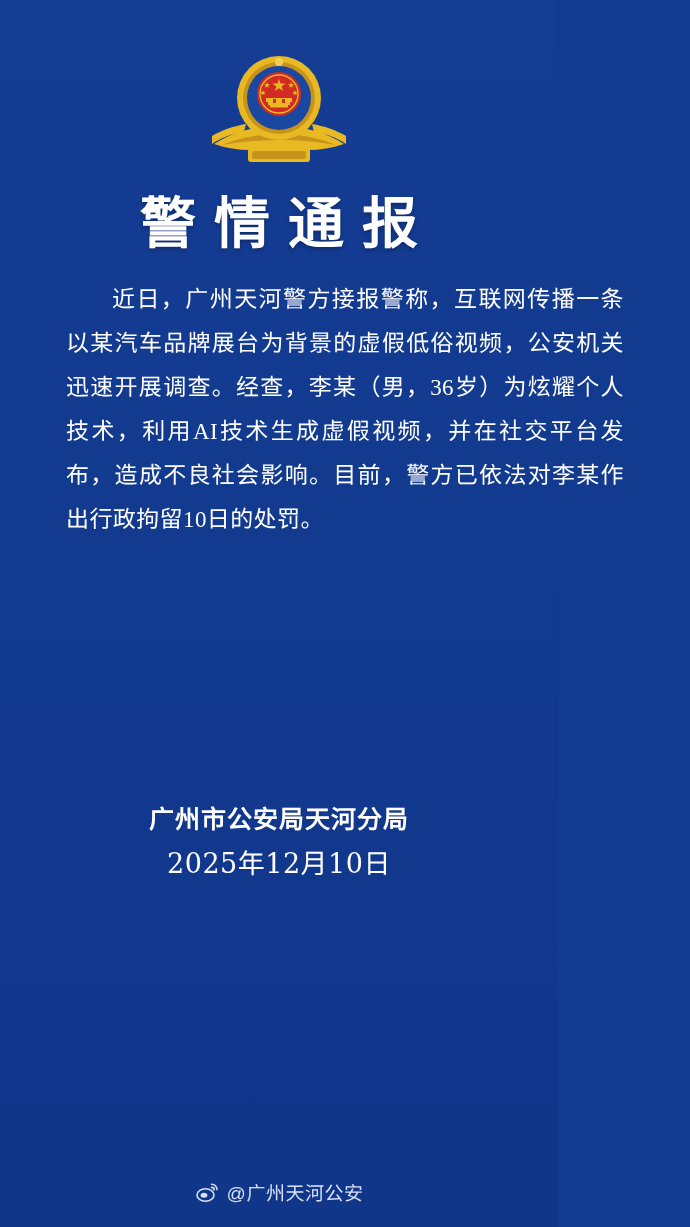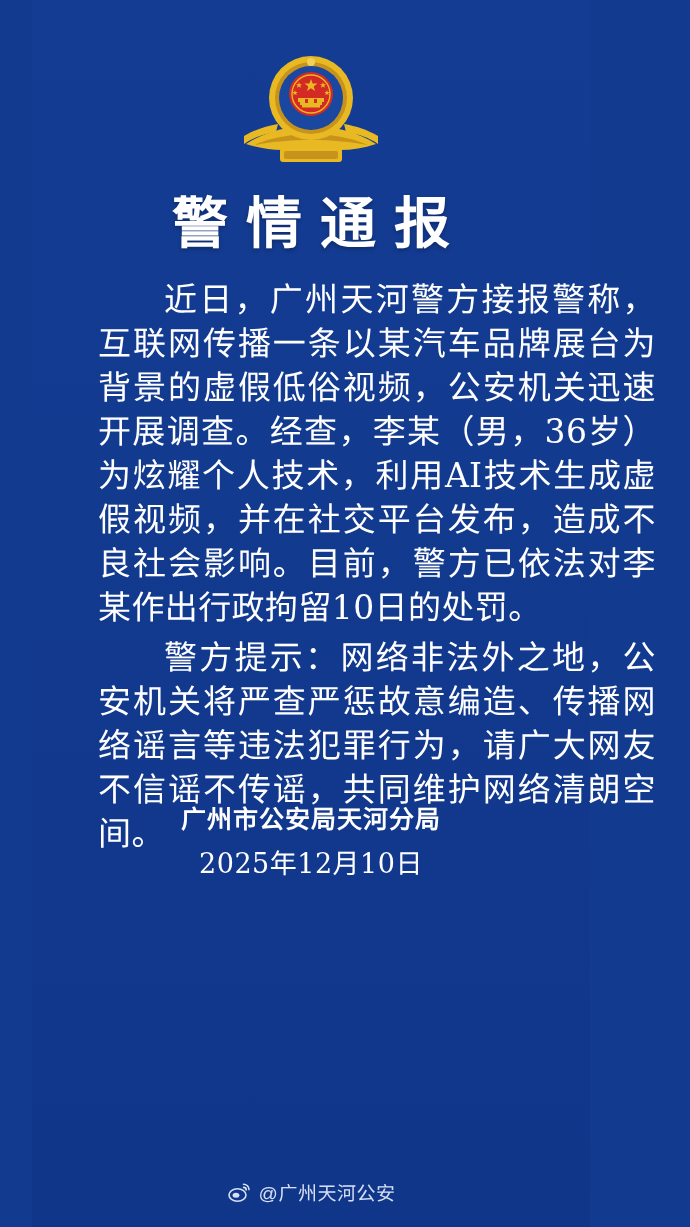--- a/index.html
+++ b/index.html
@@ -15,21 +15,20 @@
     color: #ffffff;
     overflow: hidden;
     position: relative;
   }
   .poster {
     position: relative;
     width: 558px;
     height: 1227px;
     box-sizing: border-box;
     background: linear-gradient(180deg, #143c93 0%, #123a8f 40%, #10368a 100%);
-    margin-left: 32px;
   }
 
   
   .emblem-wrap {
     position: absolute;
     top: 52px;
     left: 0;
     width: 100%;
     display: flex;
     justify-content: center;
@@ -62,28 +61,29 @@
   }
 
   
   .body-text {
     position: absolute;
     top: 278px;
     left: 66px;
     width: 558px;
   }
   .para {
-    font-size: 33px;
+    font-size: 23px;
     line-height: 44px;
     text-align: justify;
     text-justify: inter-ideograph;
     text-indent: 2em;
     margin: 0 0 6px 0;
     color: #ffffff;
     letter-spacing: 0.4px;
+    font-family: Liberation Serif, serif;
   }
 
   
   .sign {
     position: absolute;
     top: 798px;
     left: 0;
     width: 100%;
     text-align: center;
   }
@@ -178,21 +178,20 @@
           <rect x="73" y="6" width="4" height="8" rx="1.5"></rect>
         </g>
       </svg>
     </div>
   </div>
 
   <div class="title">警情通报</div>
 
   <div class="body-text">
     <p class="para">近日，广州天河警方接报警称，互联网传播一条以某汽车品牌展台为背景的虚假低俗视频，公安机关迅速开展调查。经查，李某（男，36岁）为炫耀个人技术，利用AI技术生成虚假视频，并在社交平台发布，造成不良社会影响。目前，警方已依法对李某作出行政拘留10日的处罚。</p>
-    <p class="para">警方提示：网络非法外之地，公安机关将严查严惩故意编造、传播网络谣言等违法犯罪行为，请广大网友不信谣不传谣，共同维护网络清朗空间。</p>
   </div>
 
   <div class="sign">
     <div class="sign-org">广州市公安局天河分局</div>
     <div class="sign-date">2025年12月10日</div>
   </div>
 
   <div class="footer">
     <span class="weibo-icon">
       <svg viewBox="0 0 24 24" width="24" height="24" xmlns="http://www.w3.org/2000/svg">

